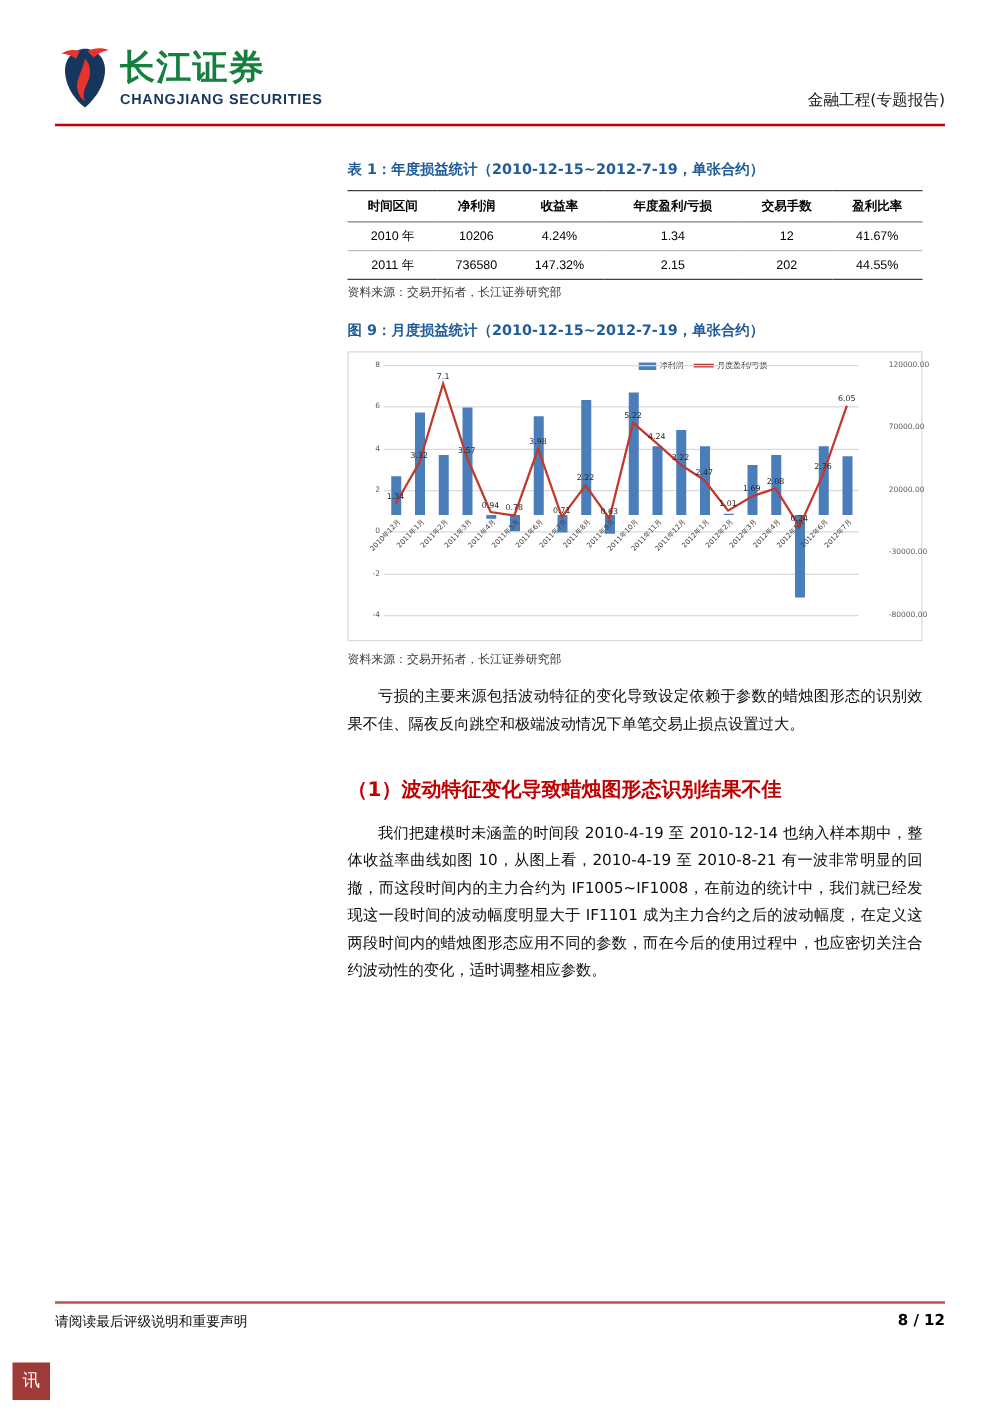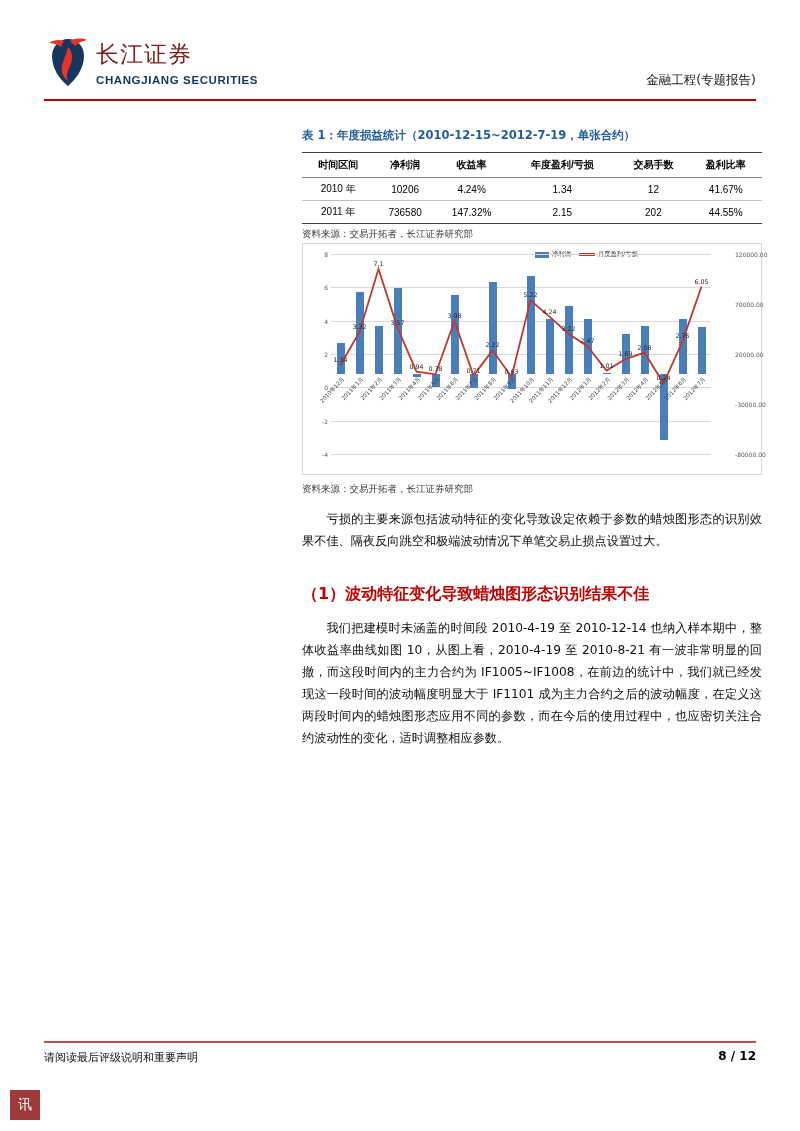--- a/index.html
+++ b/index.html
@@ -24,23 +24,23 @@
   .logo-wrap {
     position: absolute;
     left: 44px; top: 36px;
     display: flex;
     align-items: flex-start;
   }
   .logo-mark { width: 46px; height: 54px; position: relative; }
   .logo-text { margin-left: 6px; }
   .logo-cn {
     font-family: "DejaVu Sans", sans-serif;
-    font-size: 23px;
-    font-weight: normal;
-    color: #7f1d1d;
+    font-size: 28px;
+    font-weight: bold;
+    color: #15803d;
     letter-spacing: 1px;
     line-height: 36px;
     white-space: nowrap;
   }
   .logo-en {
     font-size: 11.5px;
     font-weight: bold;
     color: #17365d;
     letter-spacing: 0.6px;
     margin-top: 2px;
@@ -59,21 +59,20 @@
     height: 2px;
     background: #c00000;
   }
 
   
   .content {
     position: absolute;
     left: 278px;
     top: 128px;
     width: 460px;
-    margin-left: 24px;
   }
 
   .fig-caption {
     color: #1f5c99;
     font-size: 11.5px;
     font-family: "DejaVu Sans", sans-serif;
     font-weight: bold;
     margin-bottom: 9px;
     white-space: nowrap;
   }
@@ -299,20 +298,21 @@
         <td>2.15</td>
         <td>202</td>
         <td>44.55%</td>
       </tr>
     </tbody>
   </table>
 
   <div class="src-note">资料来源：交易开拓者，长江证券研究部</div>
 
 
+  <div class="fig-caption" style="margin-top:16px">图 9：月度损益统计（2010-12-15~2012-7-19，单张合约）</div>
 
   <div class="chart-box">
     <div class="legend">
       <span class="item">
         <span class="swatch-bar"></span>
         <span>净利润</span>
       </span>
       <span class="item">
         <span class="swatch-line"></span>
         <span>月度盈利/亏损</span>

